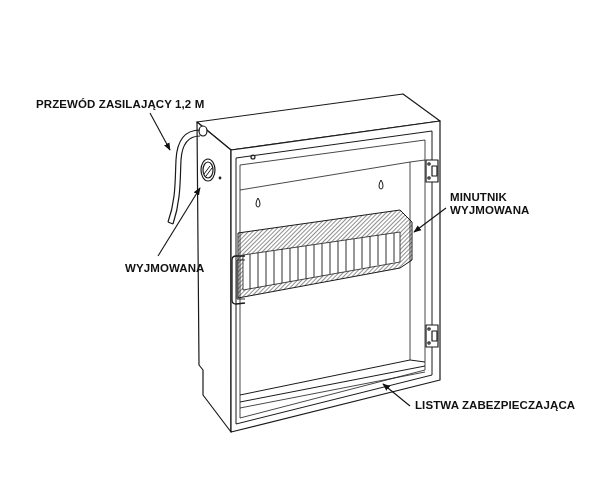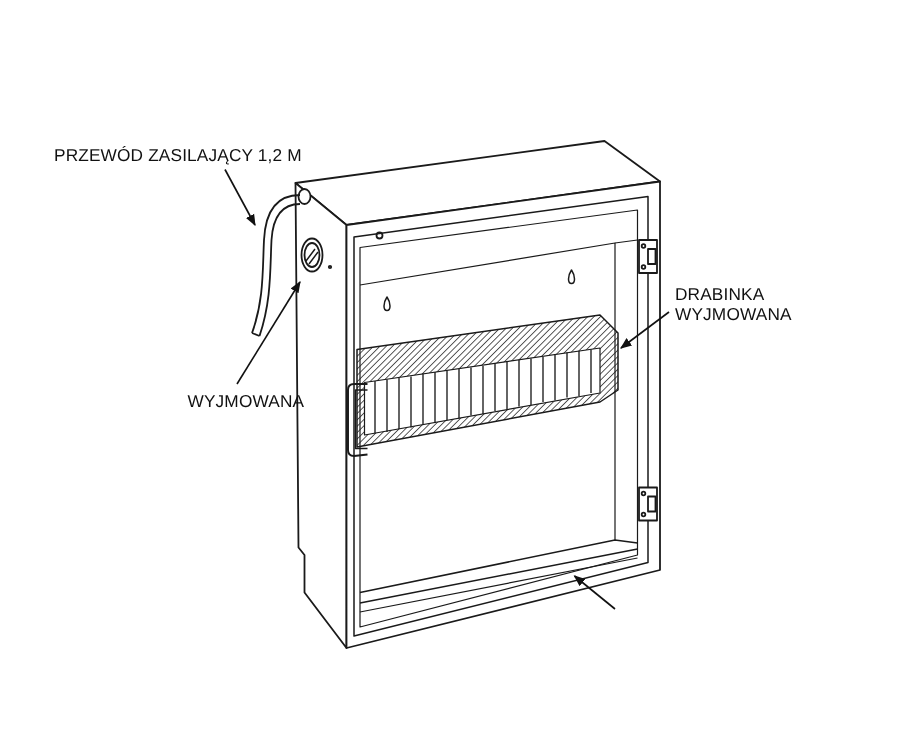--- a/index.html
+++ b/index.html
@@ -1,18 +1,18 @@
 <!DOCTYPE html>
 <html><head>
   <meta charset="utf-8">
   <style>
     html, body { margin: 0; padding: 0; background: #ffffff; }
     body { width: 610px; height: 500px; position: relative; overflow: hidden; font-family: "Liberation Sans", sans-serif; }
     #stage { position: absolute; left: 0; top: 0; width: 610px; height: 500px; }
-    .label { position: absolute; font-family: "Liberation Sans", sans-serif; font-size: 11.5px; color: #111; line-height: 13px; white-space: nowrap; letter-spacing: 0.1px; }
+    .label { position: absolute; font-family: "Liberation Sans", sans-serif; font-size: 11.5px; color: #111; line-height: 13px; white-space: nowrap; letter-spacing: 0.1px; font-weight: bold; }
   </style>
 </head>
 <body>
 
 <div id="stage">
   <svg width="610" height="500" viewBox="0 0 610 500" xmlns="http://www.w3.org/2000/svg">
     <defs>
       <pattern id="hatch" width="3" height="3" patternUnits="userSpaceOnUse" patternTransform="rotate(45)">
         <line x1="0" y1="0" x2="0" y2="3" stroke="#222" stroke-width="1"></line>
       </pattern>
@@ -101,15 +101,16 @@
     <g stroke="#111" stroke-width="1.1" fill="none">
       <line x1="150" y1="113" x2="170" y2="150" marker-end="url(#arrow)"></line>
       <line x1="158" y1="256" x2="200" y2="188" marker-end="url(#arrow)"></line>
       <line x1="446" y1="208" x2="414" y2="232" marker-end="url(#arrow)"></line>
       <line x1="410" y1="406" x2="383" y2="384" marker-end="url(#arrow)"></line>
     </g>
   </svg>
 
   <div class="label" style="left:36px; top:98px;">PRZEWÓD ZASILAJĄCY 1,2 M</div>
   <div class="label" style="left:125px; top:262px;">WYJMOWANA</div>
-  <div class="label" style="left:450px; top:191px;">DRABINKA</div>
+  <div class="label" style="left:450px; top:191px;">MINUTNIK</div>
   <div class="label" style="left:450px; top:204px;text-align:center;">WYJMOWANA</div>
+  <div class="label" style="left:415px; top:399px;">LISTWA ZABEZPIECZAJĄCA</div>
 </div>
 
 </body></html>

